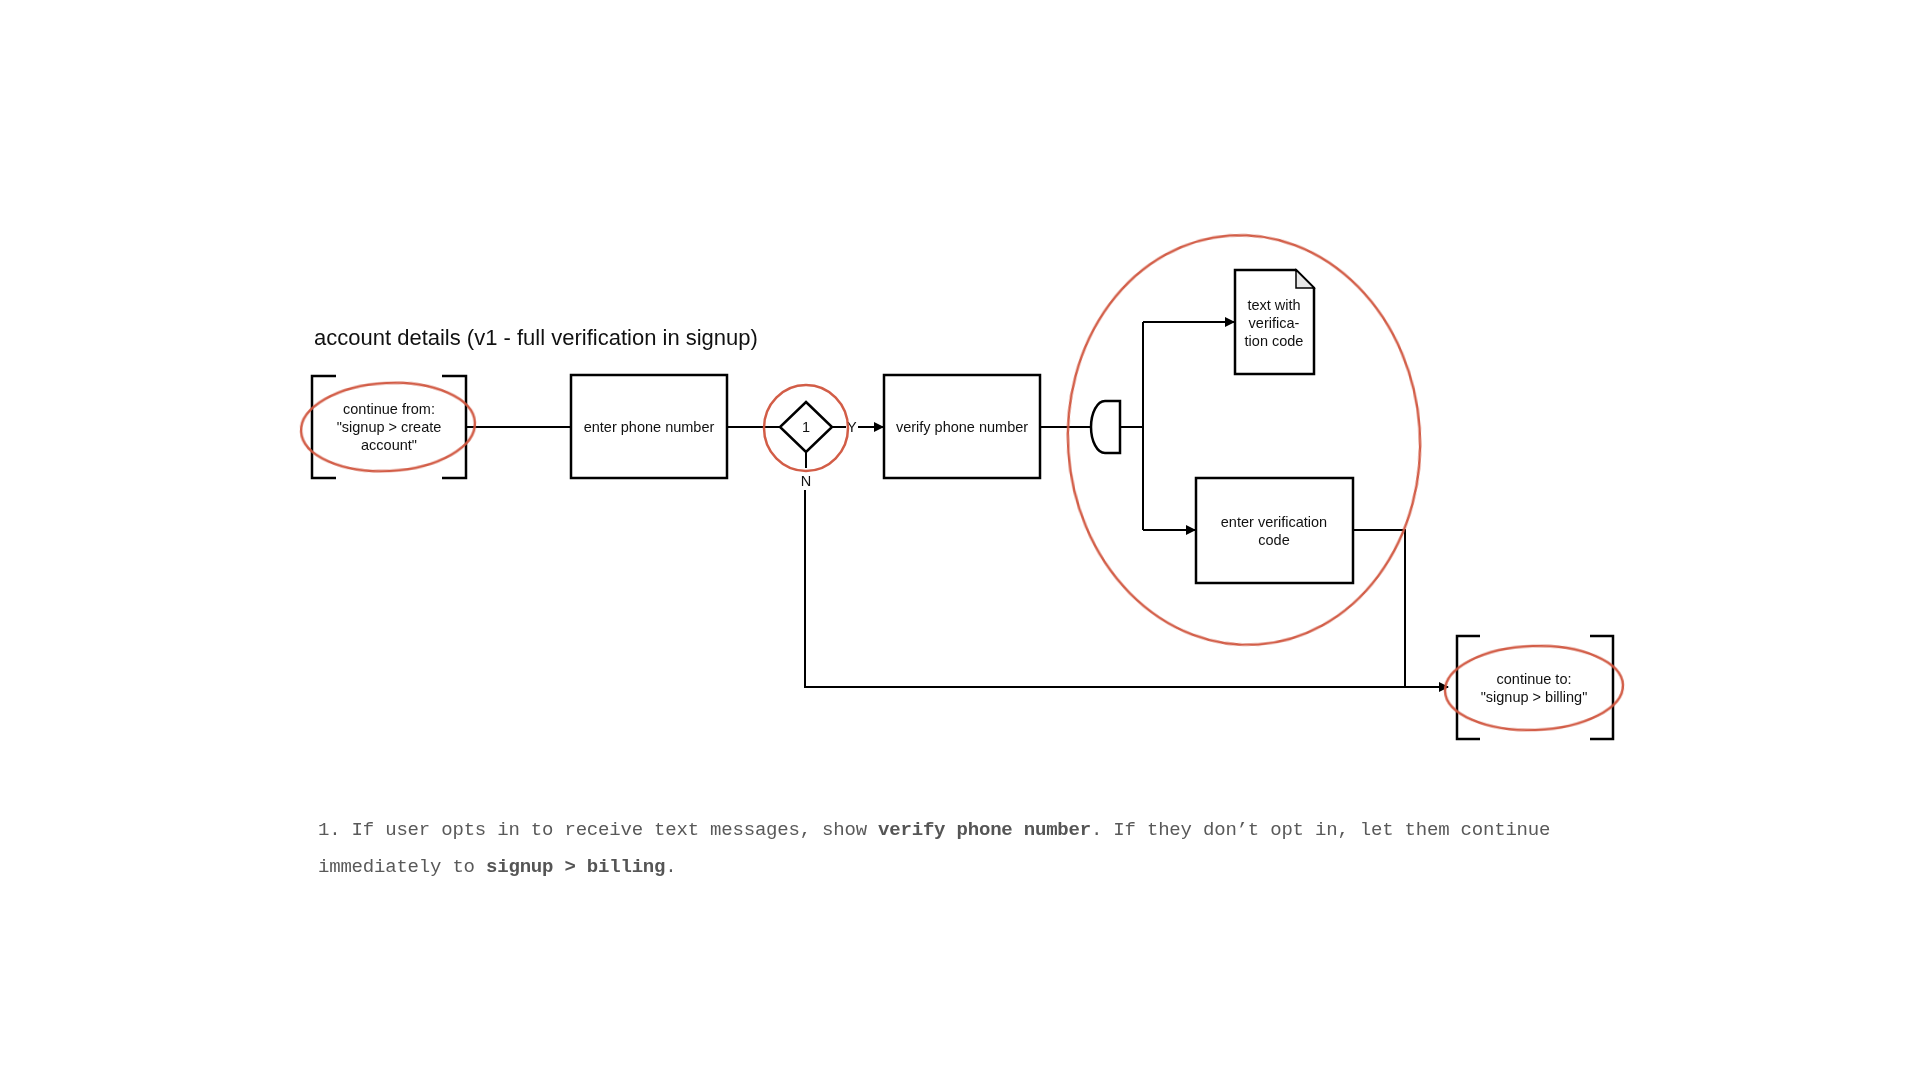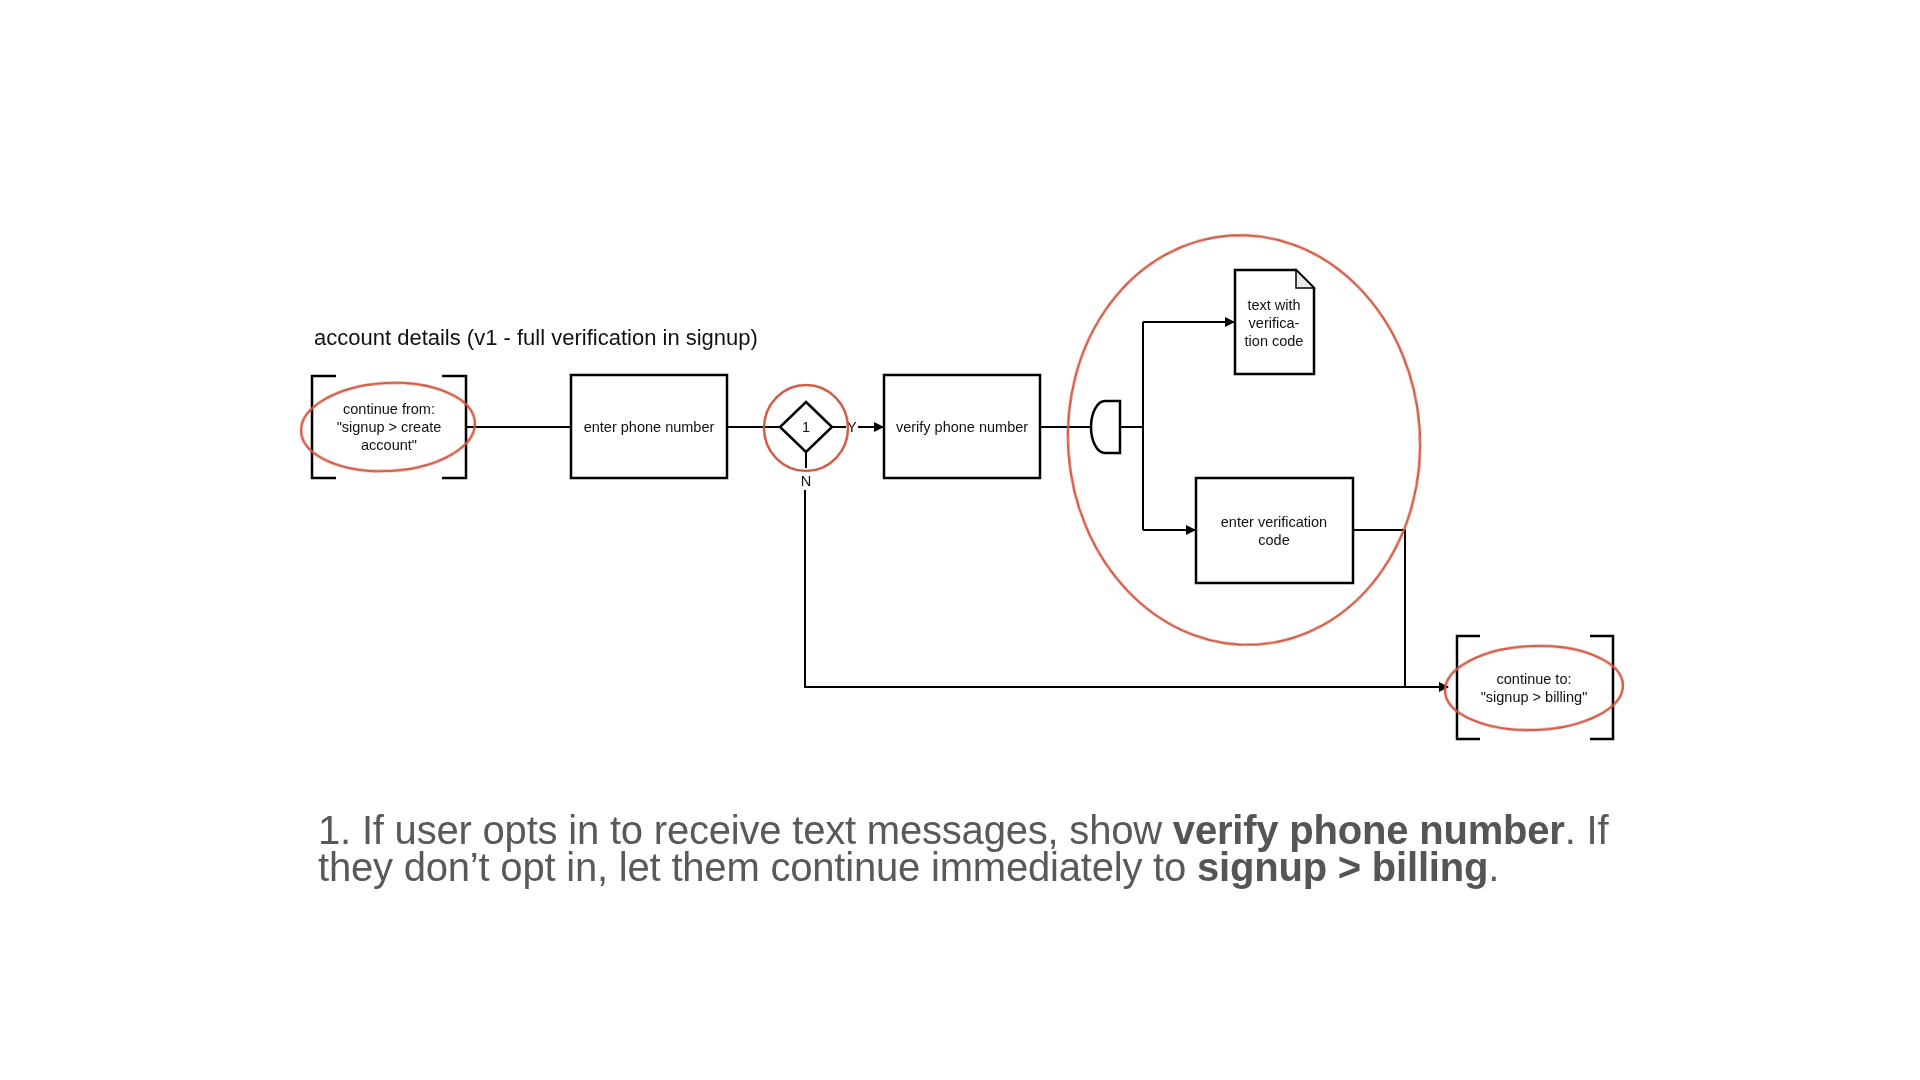--- a/index.html
+++ b/index.html
@@ -1,20 +1,20 @@
 <!DOCTYPE html>
 <html><head>
 <meta charset="utf-8">
 <style>
   html, body { margin:0; padding:0; background:#ffffff; }
   body { width:1920px; height:1080px; position:relative; overflow:hidden; font-family:"Liberation Sans", sans-serif; }
   #diagram { position:absolute; left:0; top:0; }
   .node-text { font-family:"Liberation Sans", sans-serif; font-size:14.5px; fill:#111; }
   .title-text { font-family:"Liberation Sans", sans-serif; font-size:22px; fill:#111; }
-  .note { position:absolute; left:318px; top:812px; width:1300px; font-family:Liberation Sans, sans-serif; font-size:40px; line-height:37px; color:#595959; letter-spacing:-0.2px; }
+  .note { position:absolute; left:318px; top:812px; width:1300px; font-family:Liberation Mono, monospace; font-size:19px; line-height:37px; color:#595959; letter-spacing:-0.2px; }
   .note b { font-weight:bold; color:#555; }
 </style>
 </head>
 <body>
 
 <svg id="diagram" width="1920" height="1080" viewBox="0 0 1920 1080">
   <defs>
     <marker id="arrow" markerWidth="10" markerHeight="10" refX="9" refY="5" orient="auto" markerUnits="userSpaceOnUse">
       <path d="M0,0 L10,5 L0,10 z" fill="#000"></path>
     </marker>

